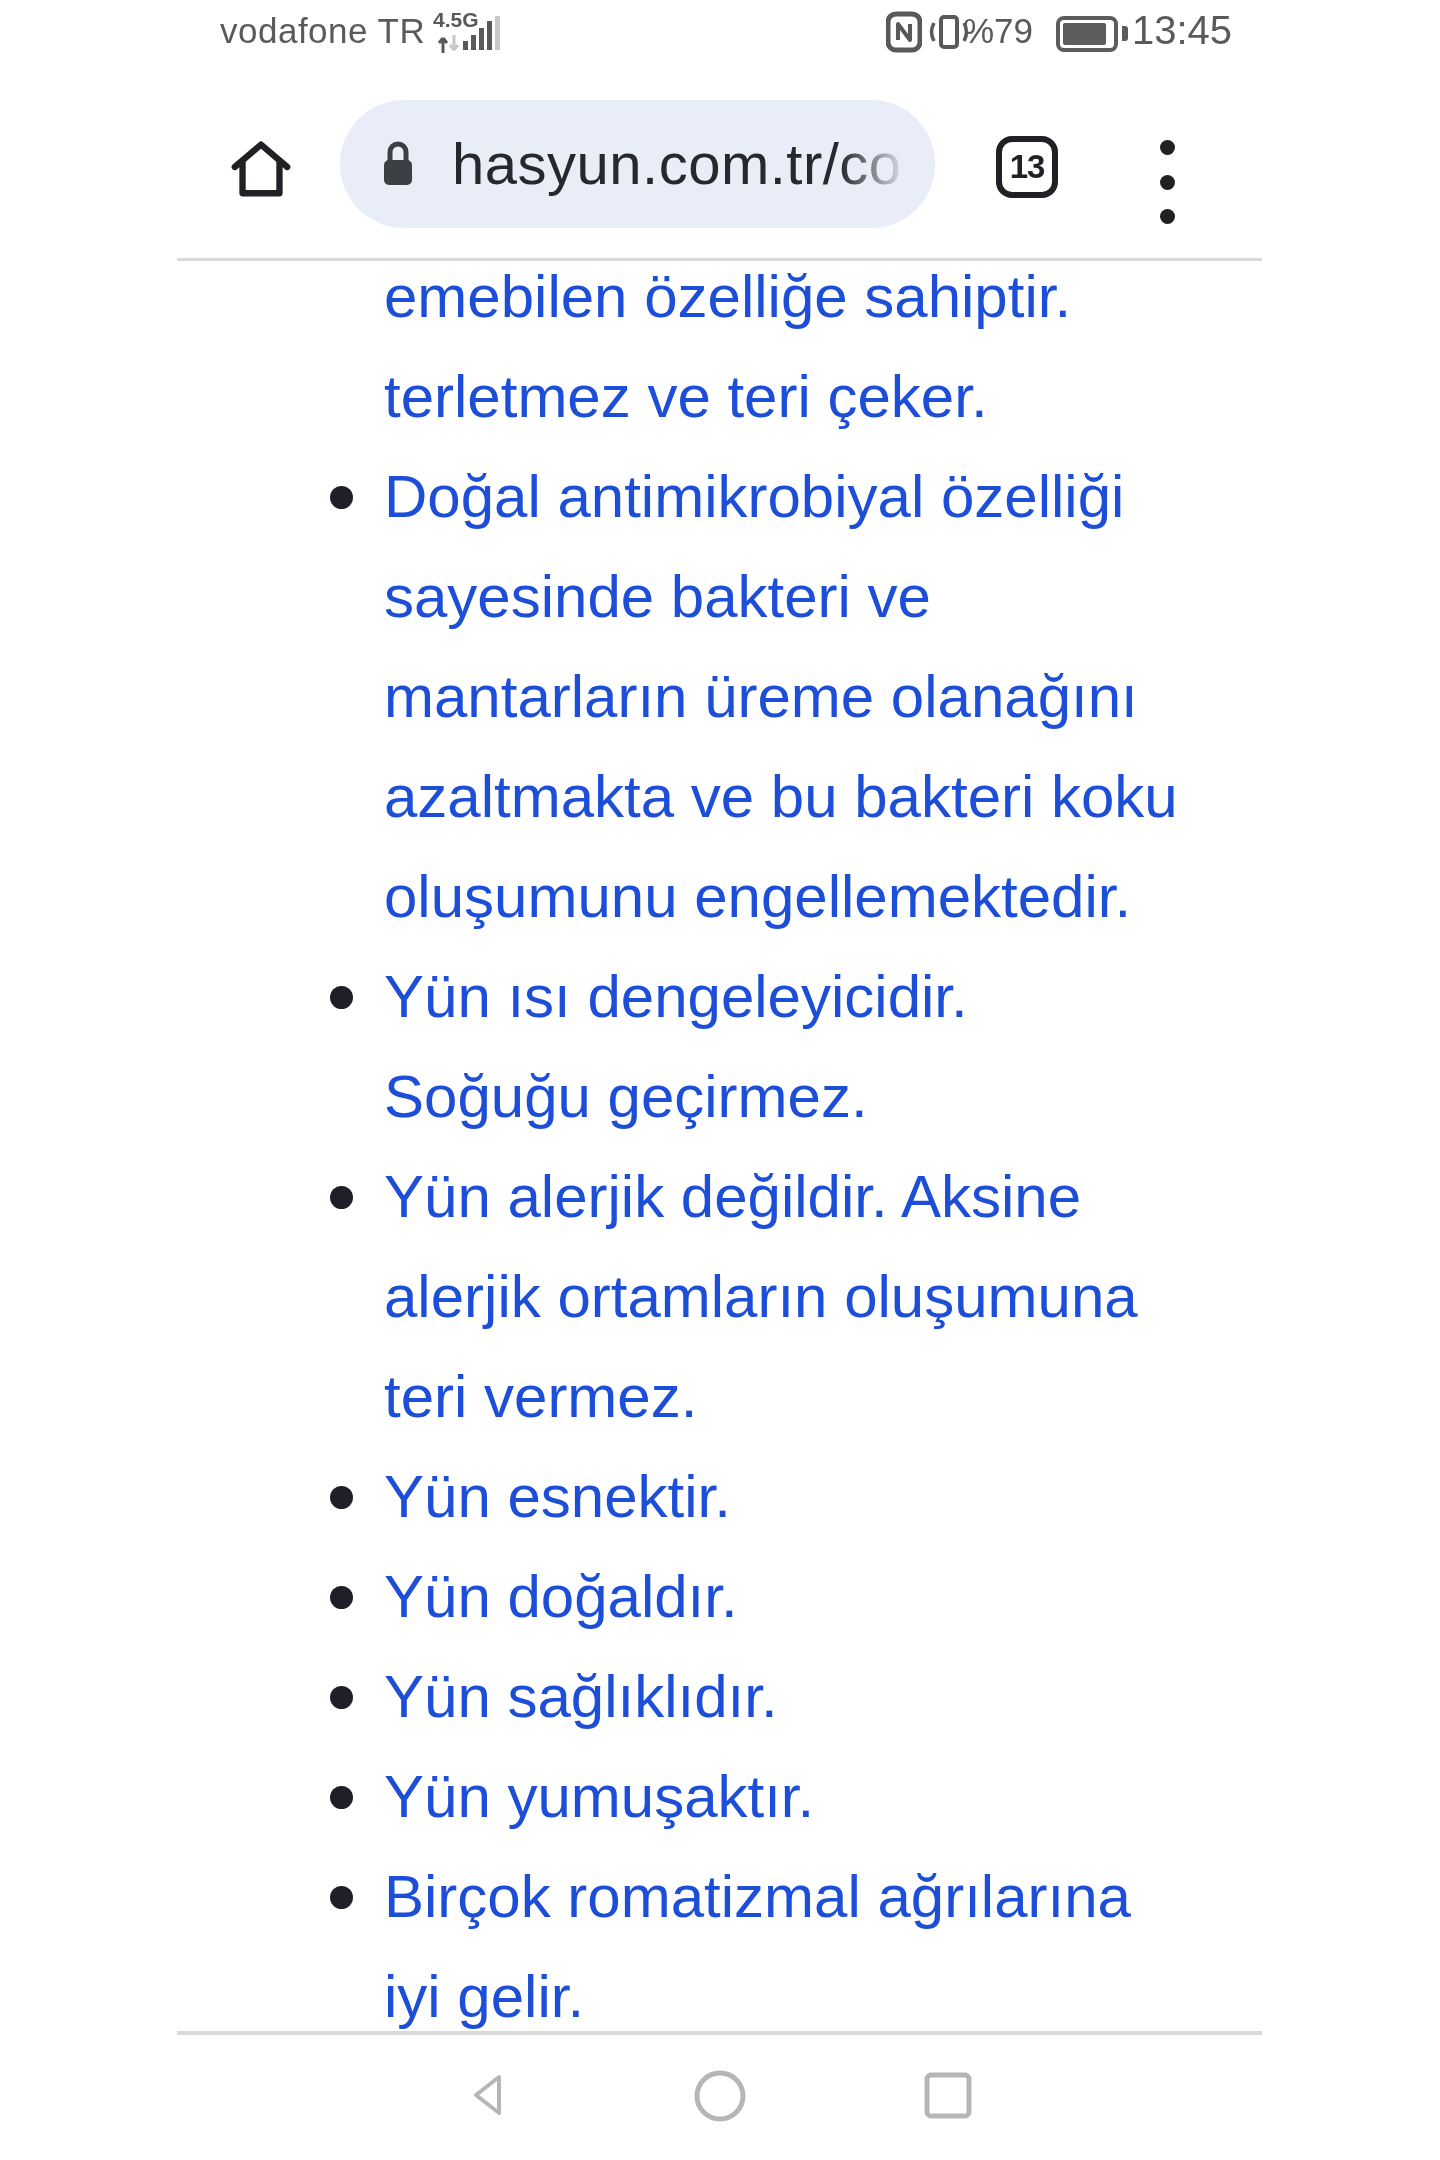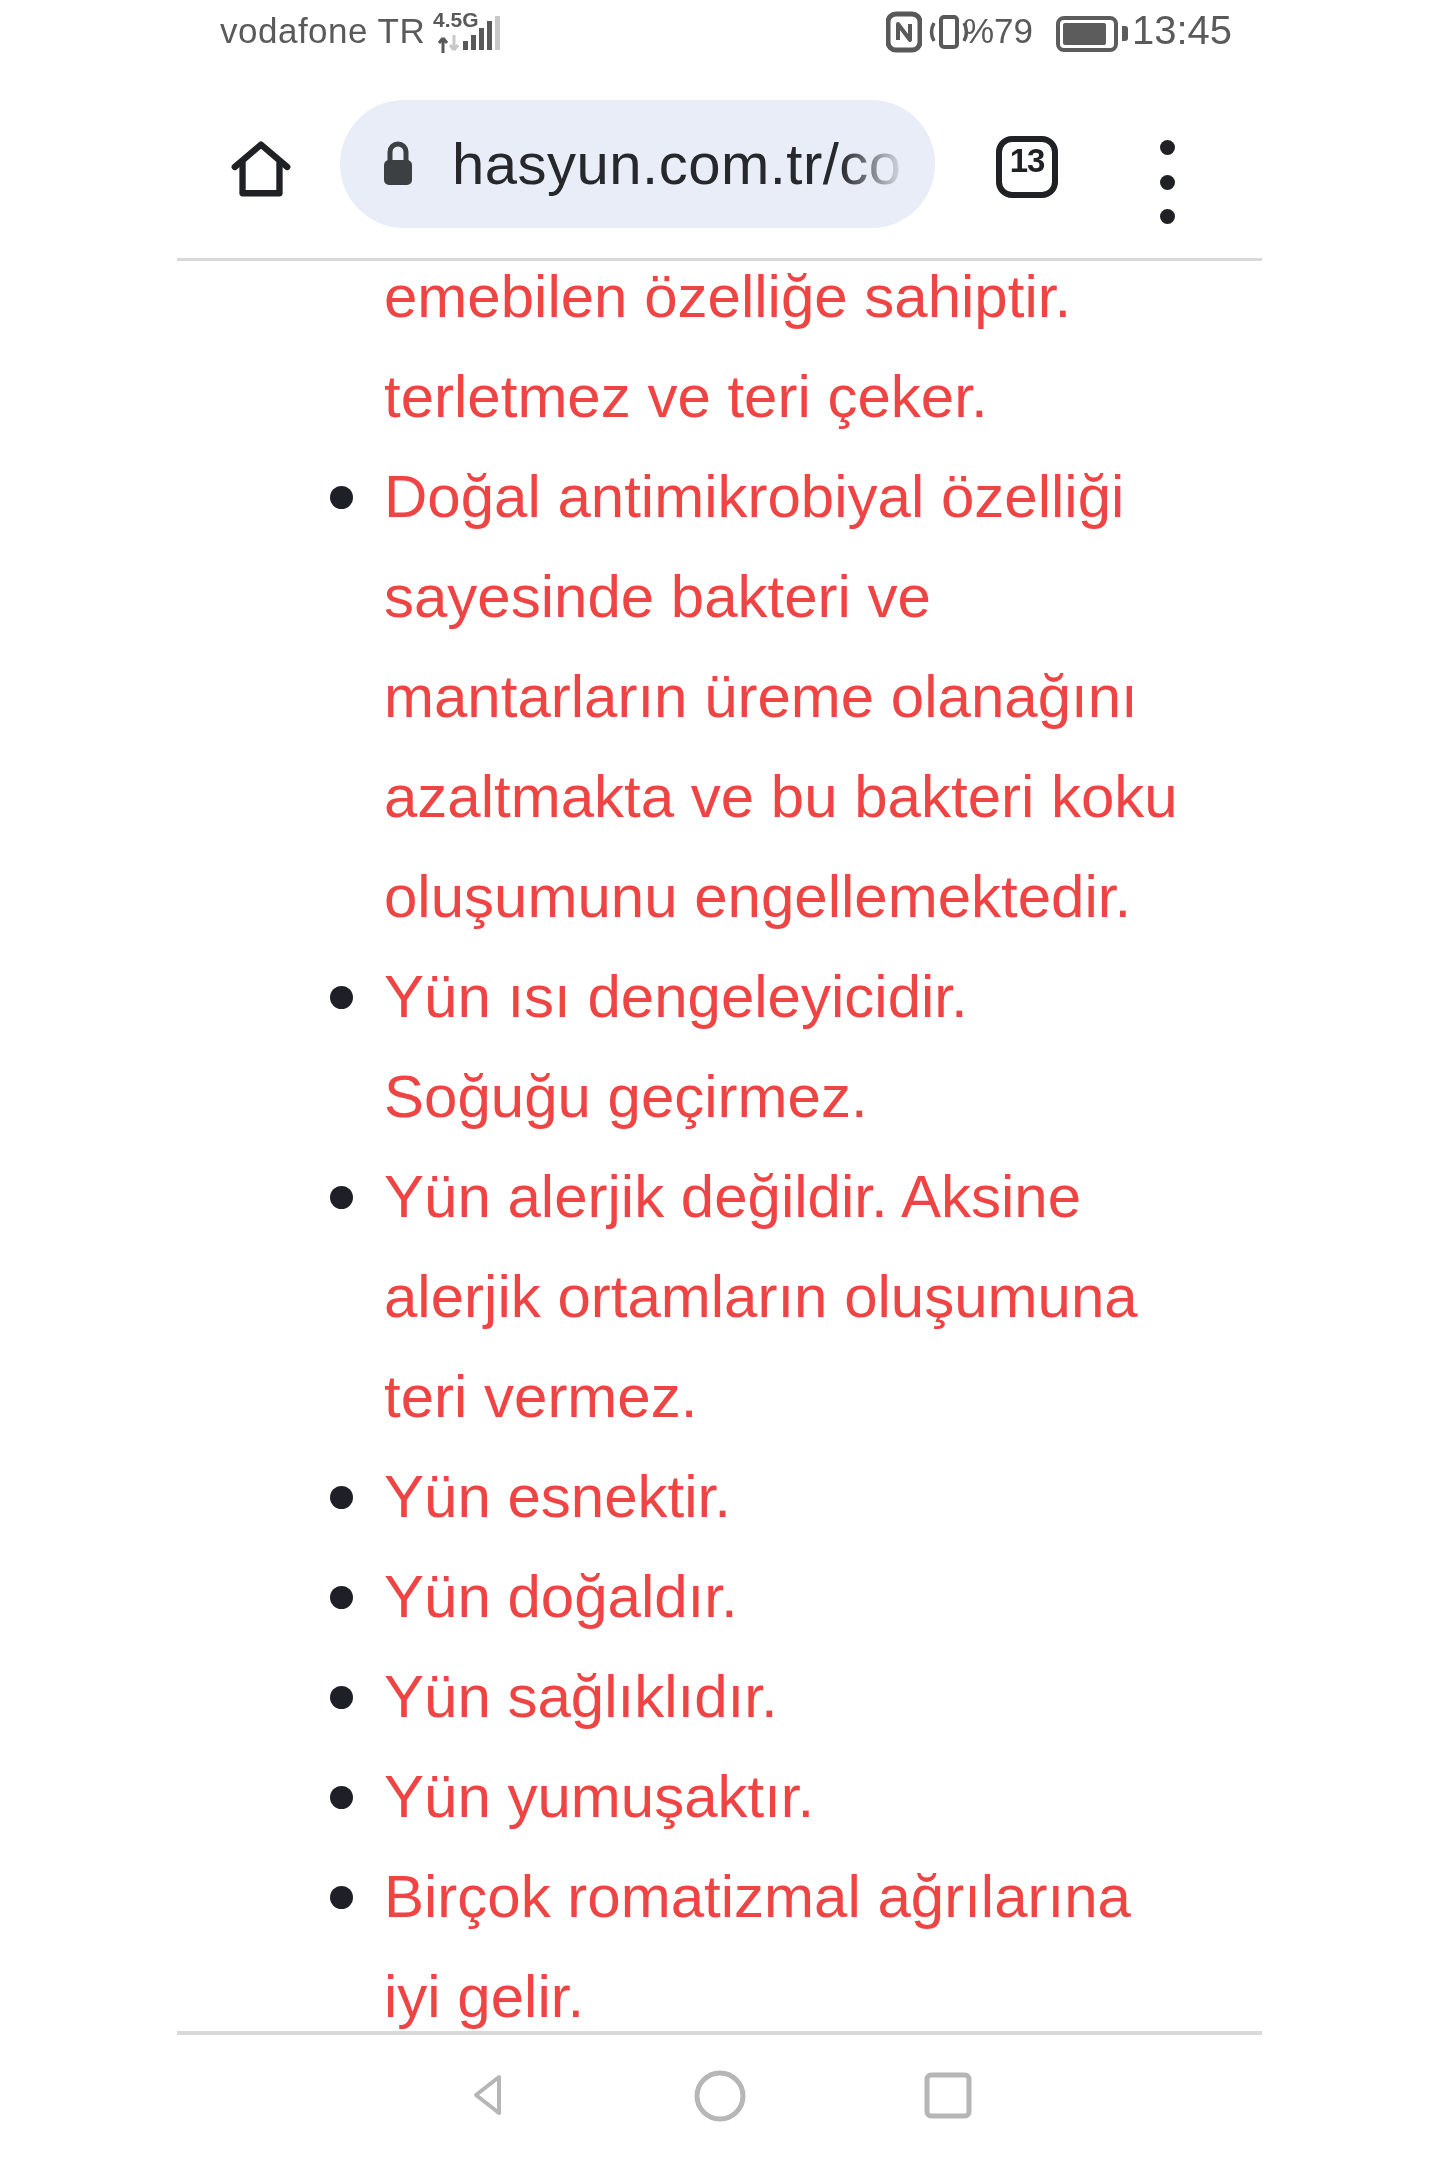--- a/index.html
+++ b/index.html
@@ -23,32 +23,32 @@
   .battcap{left:1122px;top:26px;width:6px;height:15px;background:#5c5c5c;border-radius:0 3px 3px 0;}
   .clock{left:1132px;top:8px;font-size:40px;color:#5a5a5a;}
 
   
   .home-btn{left:226px;top:132px;width:70px;height:70px;cursor:pointer;}
   .addr-pill{left:340px;top:100px;width:595px;height:128px;border-radius:64px;background:#e9edf8;overflow:hidden;cursor:text;}
   .lock{position:absolute;left:38px;top:38px;}
   .url{position:absolute;left:112px;top:0;height:128px;line-height:128px;font-size:58px;color:#26282c;white-space:nowrap;letter-spacing:0.5px;}
   .url-fade{position:absolute;right:0;top:0;bottom:0;width:95px;background:linear-gradient(to right, rgba(233,237,248,0), #e9edf8 72%);}
   .tab-btn{left:996px;top:136px;width:50px;height:50px;border:6px solid #202124;border-radius:16px;
-           display:flex;justify-content:center;cursor:pointer;}
+           display:flex;align-items:center;justify-content:center;cursor:pointer;}
   .tab-count{font-size:33px;font-weight:bold;color:#202124;letter-spacing:-1px;}
   .menu-btn{left:1152px;top:140px;width:30px;height:84px;display:flex;flex-direction:column;align-items:center;justify-content:space-between;cursor:pointer;}
   .menu-btn .dot{width:15px;height:15px;border-radius:50%;background:#202124;}
 
   
   .content-clip{left:0;top:0;width:1262px;height:2160px;overflow:hidden;}
   .divider{position:absolute;left:177px;width:1085px;background:#d9d9d9;}
   .divider.top{top:258px;height:3px;}
   .divider.bottom{top:2031px;height:4px;}
   .line{position:absolute;left:384px;height:100px;line-height:100px;white-space:nowrap;
-        font-size:60px;color:#ef4444;}
+        font-size:60px;color:#1d4ed8;}
   .bullet{position:absolute;left:330px;width:23px;height:23px;border-radius:50%;background:#1f1f27;}
 
   
   .nav-back{left:465px;top:2070px;}
   .nav-home{left:692px;top:2068px;}
   .nav-recents{left:923px;top:2071px;}
 </style>
 </head>
 <body>
 

